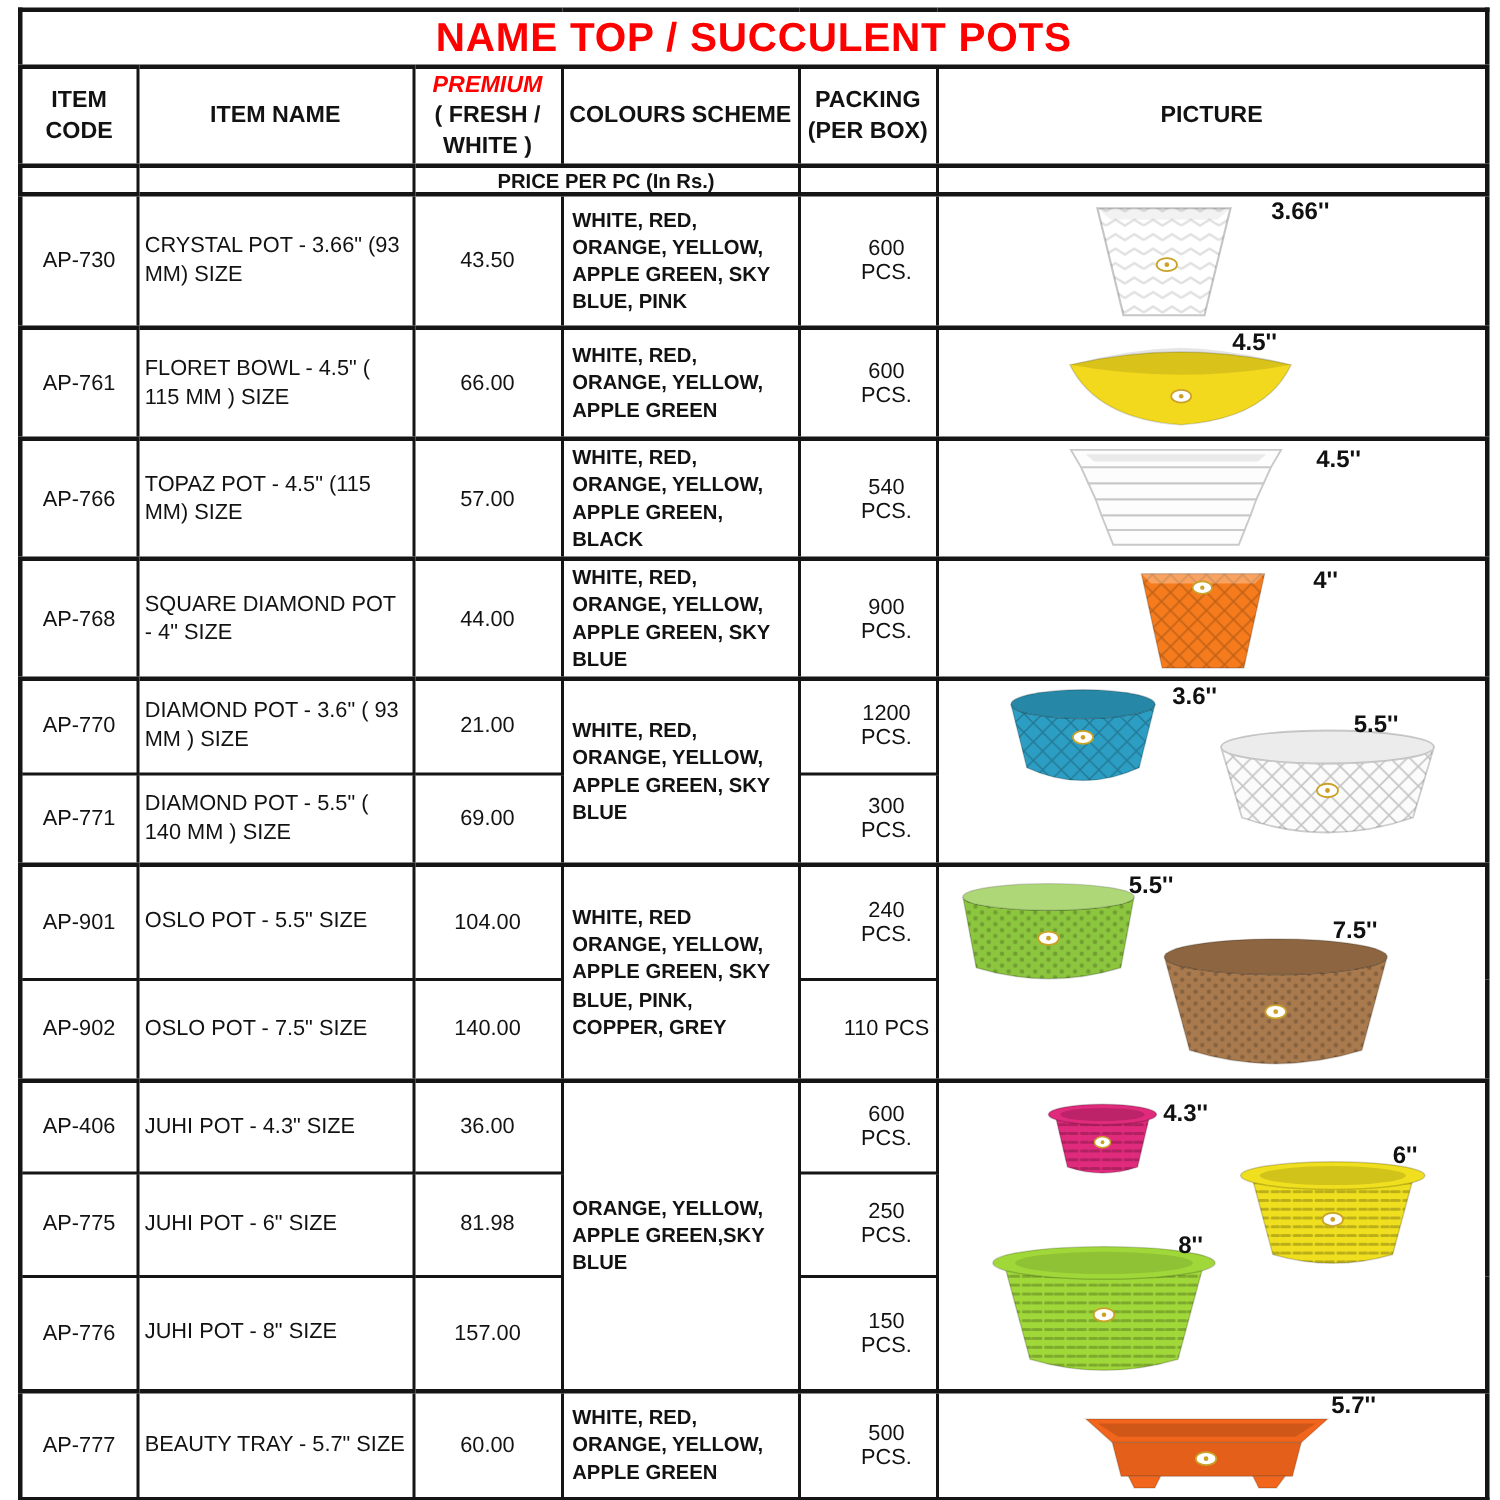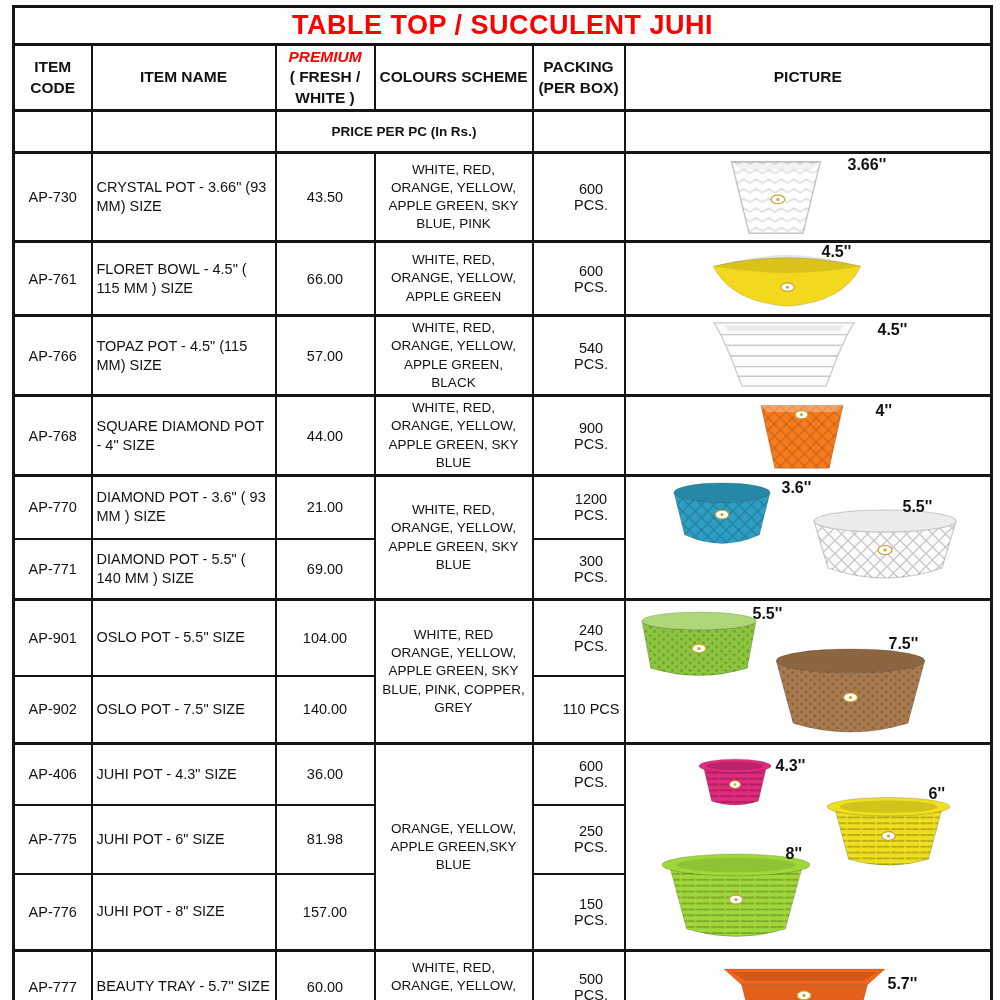--- a/index.html
+++ b/index.html
@@ -4,25 +4,25 @@
 <style>
   html,body{margin:0;padding:0;background:#fff;width:1000px;height:1000px;
     font-family:"Liberation Sans",sans-serif;color:#121212;}
   table{border-collapse:collapse;table-layout:fixed;margin:5px 0 0 12px;
     width:978px;border:3px solid #151515;}
   td{border:2px solid #151515;padding:1px 3px;overflow:hidden;vertical-align:middle;}
   tr.gsep td{border-top-width:3px;}
   .title{text-align:center;font-size:27px;font-weight:bold;color:#ff0000;letter-spacing:.5px;}
   .head{text-align:center;font-weight:bold;font-size:15.5px;line-height:1.3;}
   .red{color:#ff0000;display:block;font-style:italic;}
-  .sub{text-align:center;font-weight:bold;font-size:13.5px;padding:12px;margin-top:46px;}
+  .sub{text-align:center;font-weight:bold;font-size:13.5px;padding:0;margin-top:46px;}
   .code{text-align:center;font-size:14.5px;}
   .name{text-align:left;font-size:14.5px;line-height:1.3;padding-left:4px;}
   .price{text-align:center;font-size:14.5px;}
-  .colours{text-align:center;font-size:13.5px;line-height:1.35;padding:1px 6px;}
+  .colours{text-align:left;font-size:13.5px;line-height:1.35;padding:1px 6px;font-weight:bold;}
   .packing{text-align:center;font-size:14.5px;padding-left:28px;}
   .picture{position:relative;padding:0;margin-left:32px;}
   .pot{position:absolute;line-height:0;}
   .size{position:absolute;font-weight:bold;font-size:16px;white-space:nowrap;color:#111;}
 </style>
 </head>
 <body>
 
 <svg width="0" height="0" style="position:absolute" aria-hidden="true">
   <defs>
@@ -47,21 +47,21 @@
     <col style="width:78px">
       <col style="width:184px">
       <col style="width:99px">
     <col style="width:158px">
       <col style="width:92px">
       <col style="width:367px">
   </colgroup>
 
   <tbody>
       <tr style="height:38px">
-    <td colspan="6" class="title">TABLE TOP / SUCCULENT JUHI</td>
+    <td colspan="6" class="title">NAME TOP / SUCCULENT POTS</td>
   </tr>
 
   <tr class="gsep" style="height:66px">
     <td class="head">ITEM CODE</td>
     <td class="head">ITEM NAME</td>
     <td class="head"><span class="red">PREMIUM</span><span>( FRESH / WHITE )</span></td>
     <td class="head">COLOURS SCHEME</td>
     <td class="head">PACKING (PER BOX)</td>
     <td class="head">PICTURE</td>
   </tr>
@@ -344,17 +344,17 @@
             <polygon points="21,21 150,21 144,44 27,44" fill="rgba(0,0,0,0.05)" stroke="none"></polygon>
             <polygon points="32,44 54,44 50,52 36,52"></polygon>
             <polygon points="117,44 139,44 133,52 121,52"></polygon>
           </g>
           <g>
                 <ellipse cx="85" cy="32" rx="7" ry="4.5" fill="#fff" stroke="#c9a227" stroke-width="1.2"></ellipse>
                 <circle cx="85" cy="32" r="1.6" fill="#c9a227"></circle>
               </g>
         </svg>
       </div>
-      <span class="size" style="left:262px;top:23px">5.7''</span>
+      <span class="size" style="left:262px;top:0">5.7''</span>
     </td>
   </tr>
 </tbody>
   </table>
 
 </body></html>

